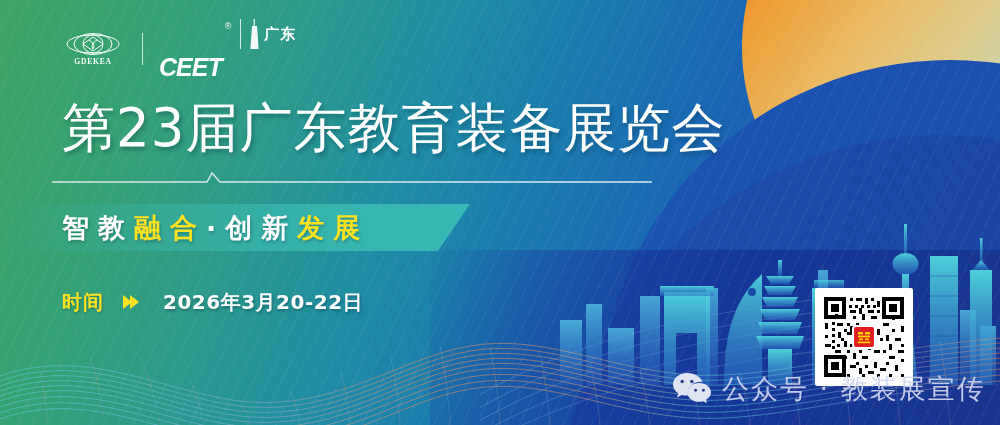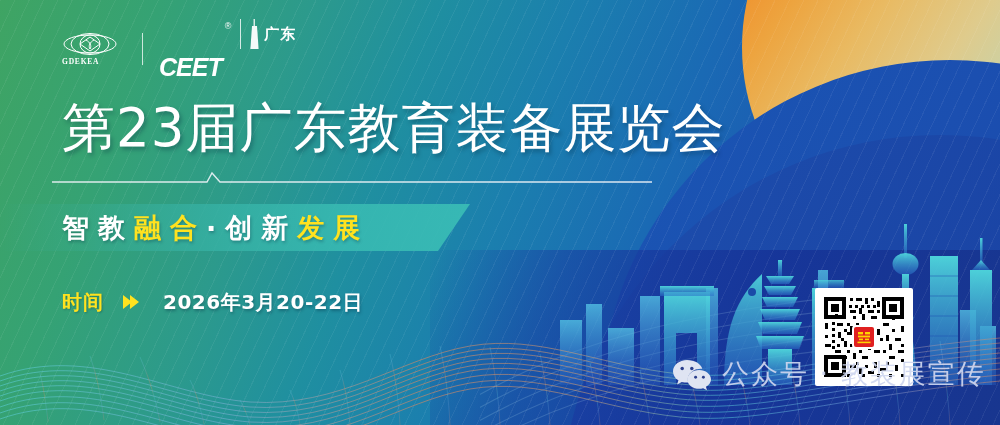--- a/index.html
+++ b/index.html
@@ -59,21 +59,21 @@
   .arcs{position:absolute;left:480px;top:250px;width:420px;height:200px;opacity:.33;}
 
   
   .lower-blue{
     position:absolute;left:430px;top:250px;width:570px;height:175px;
     background:linear-gradient(110deg,rgba(26,70,170,0) 0%, rgba(24,60,160,.55) 22%, rgba(22,52,152,.92) 55%, #18368f 100%);
   }
 
   
   .logo-row{position:absolute;left:62px;top:28px;display:flex;align-items:center;height:42px;}
-  .gdekea{display:flex;flex-direction:column;align-items:flex-start;width:62px;}
+  .gdekea{display:flex;flex-direction:column;align-items:center;width:62px;}
   .gdekea-mark{width:56px;height:22px;}
   .gdekea-txt{color:#fff;font-size:7.5px;letter-spacing:.8px;font-weight:700;margin-top:2px;
     font-family:"Liberation Serif",serif;}
   .divider{width:1px;height:32px;background:rgba(255,255,255,.75);margin:0 16px 0 18px;}
   .ceet{display:flex;align-items:flex-start;}
   .ceet-word{color:#fff;font-size:25px;font-weight:900;font-style:italic;letter-spacing:-1px;
     font-family:"Liberation Sans",sans-serif;line-height:1;margin-top:36px;}
   .ceet-reg{color:#fff;font-size:9px;margin-left:3px;margin-top:2px;}
   .ceet-bar{width:1px;height:30px;background:rgba(255,255,255,.8);margin:0 7px 0 9px;}
   .tower-ic{width:13px;height:30px;margin-right:3px;}
@@ -127,21 +127,21 @@
   
   .qr-wrap{position:absolute;left:815px;top:288px;width:98px;height:98px;background:#fff;
     padding:5px;border-radius:2px;}
   .qr{width:88px;height:88px;position:relative;}
   .qr-logo{position:absolute;left:50%;top:50%;transform:translate(-50%,-50%);
     width:24px;height:24px;background:#e02020;border:2px solid #fff;border-radius:4px;
     display:flex;align-items:center;justify-content:center;}
   .qr-logo-inner{width:16px;height:15px;}
 
   
-  .wechat{position:absolute;left:672px;top:356px;display:flex;align-items:center;}
+  .wechat{position:absolute;left:672px;top:371px;display:flex;}
   .wx-ic{width:40px;height:33px;margin-right:10px;}
   .wx-txt{color:#cfd6ef;font-size:27px;font-weight:400;letter-spacing:2px;white-space:nowrap;
     font-family:"DejaVu Sans","Liberation Sans",sans-serif;opacity:.92;}
 </style>
 </head>
 <body>
 
 <div class="banner">
 
   <div class="bg-layer">

